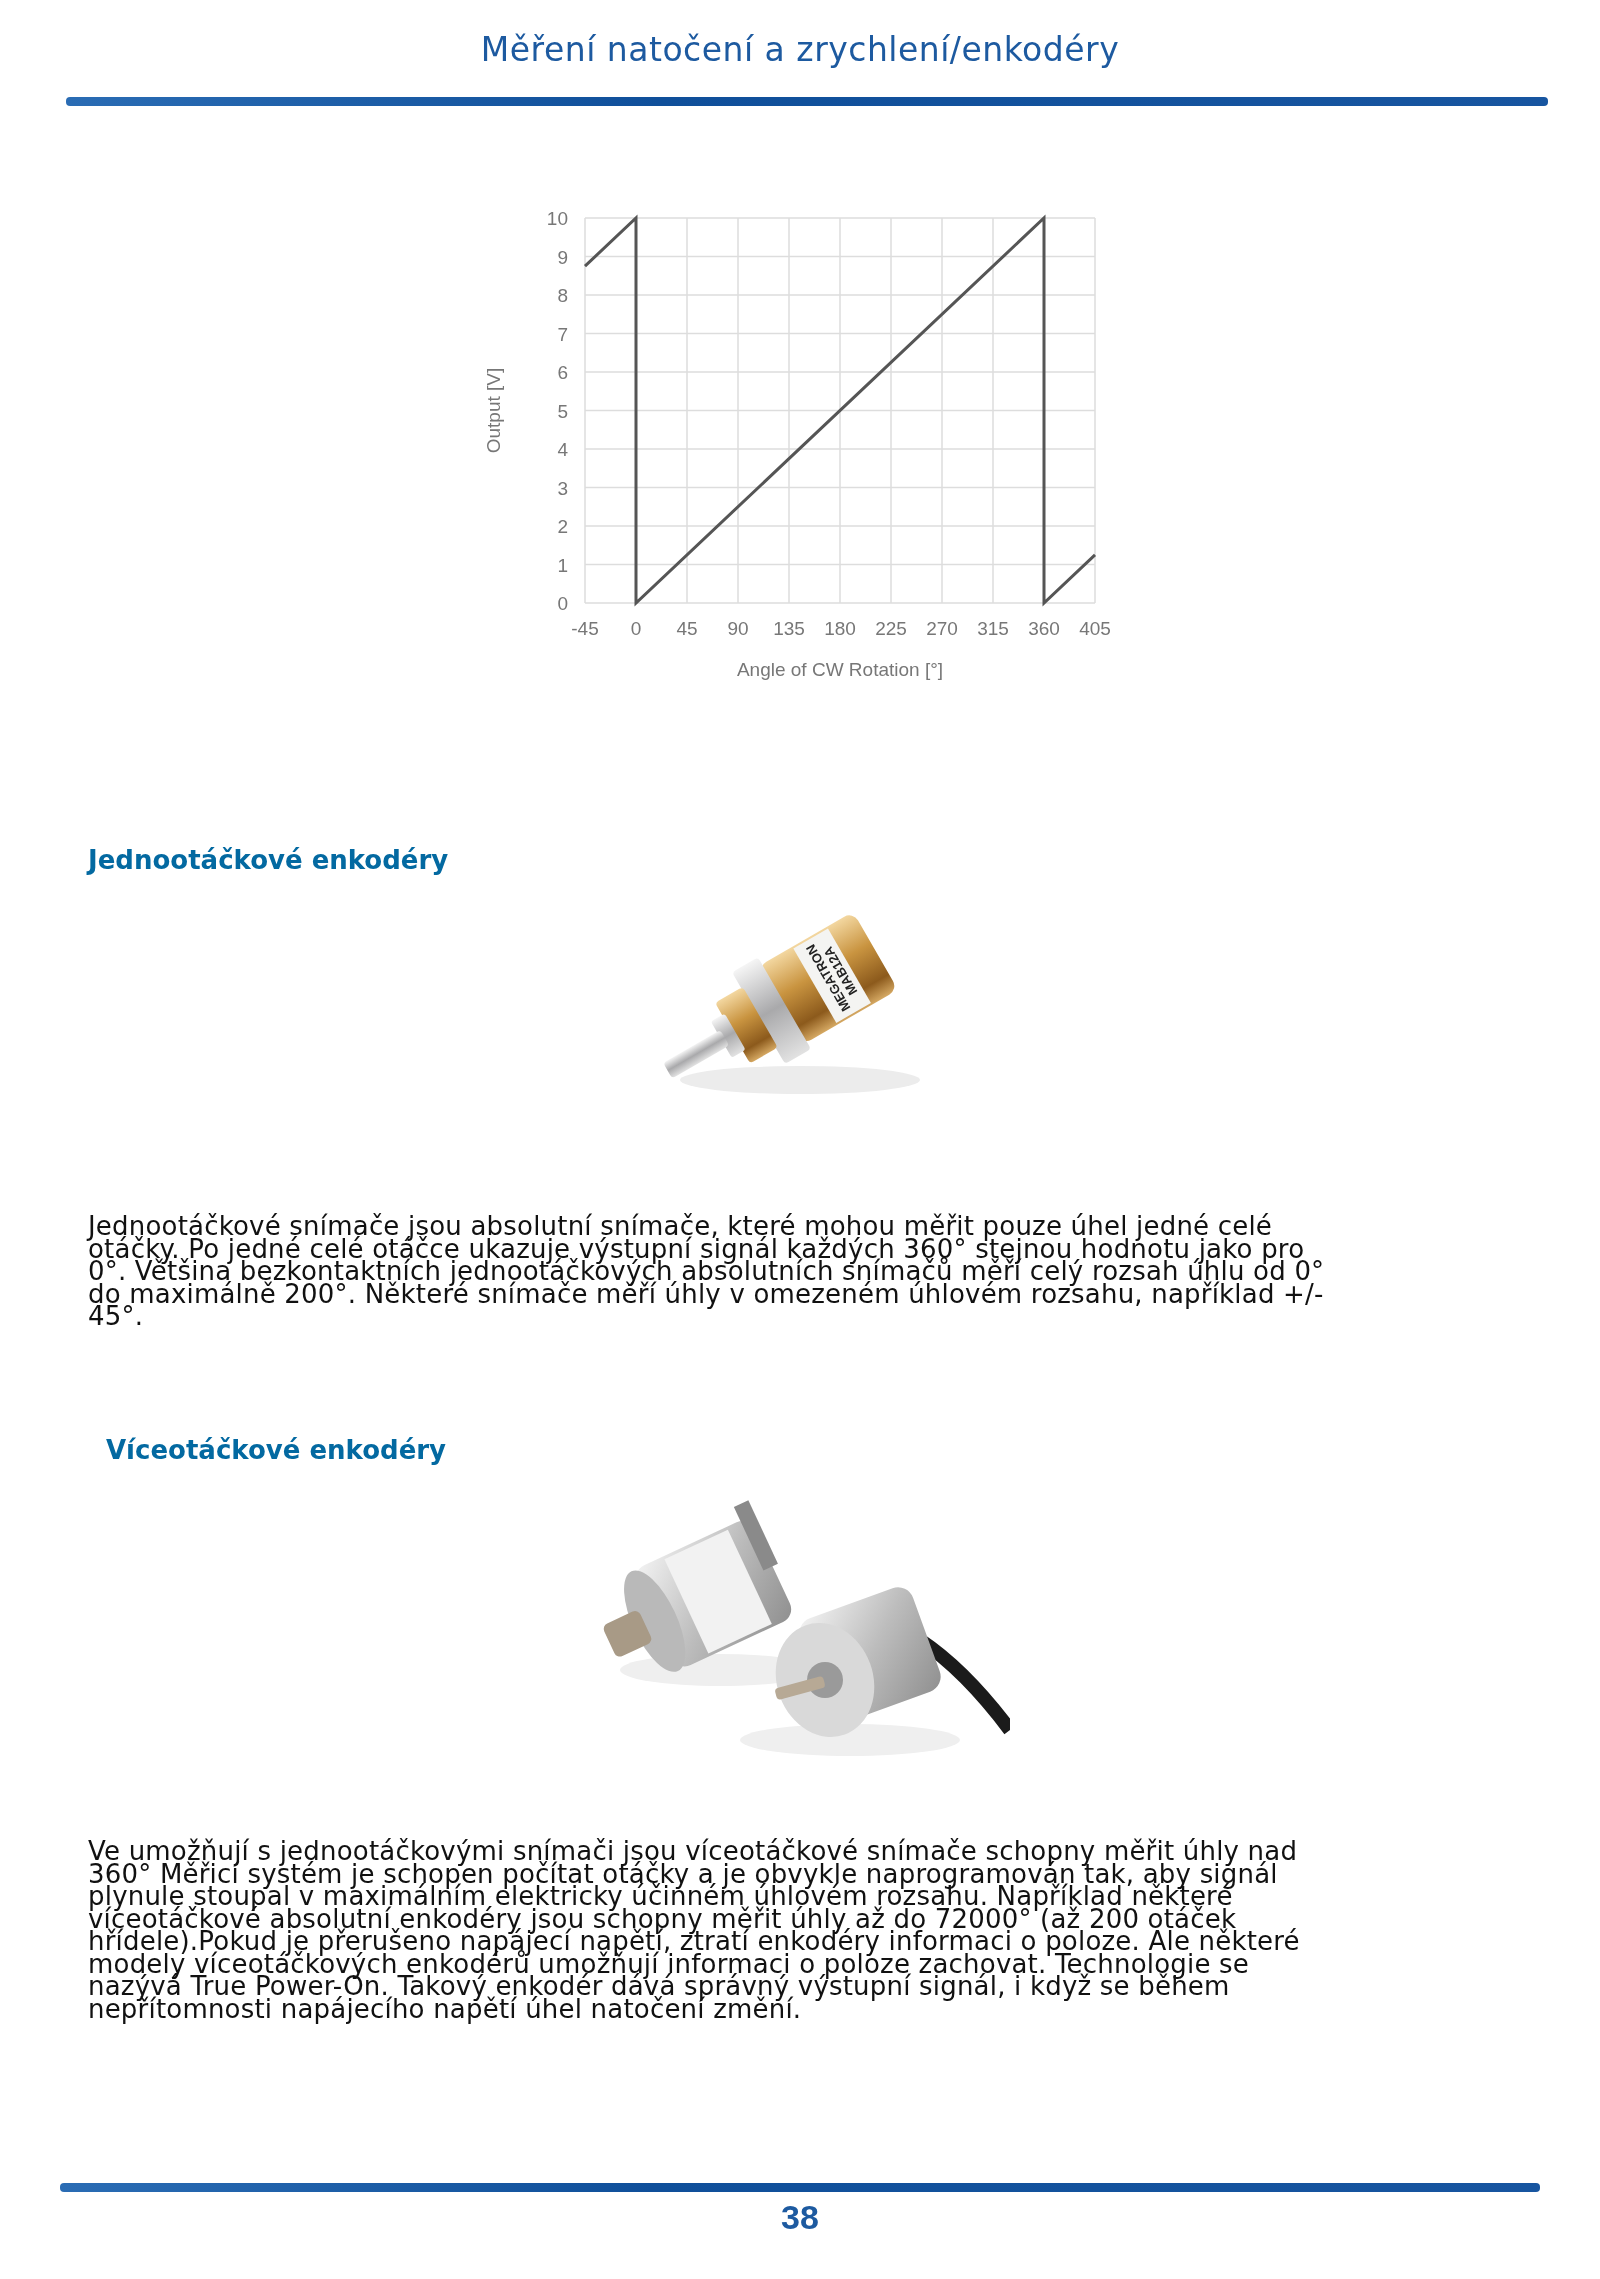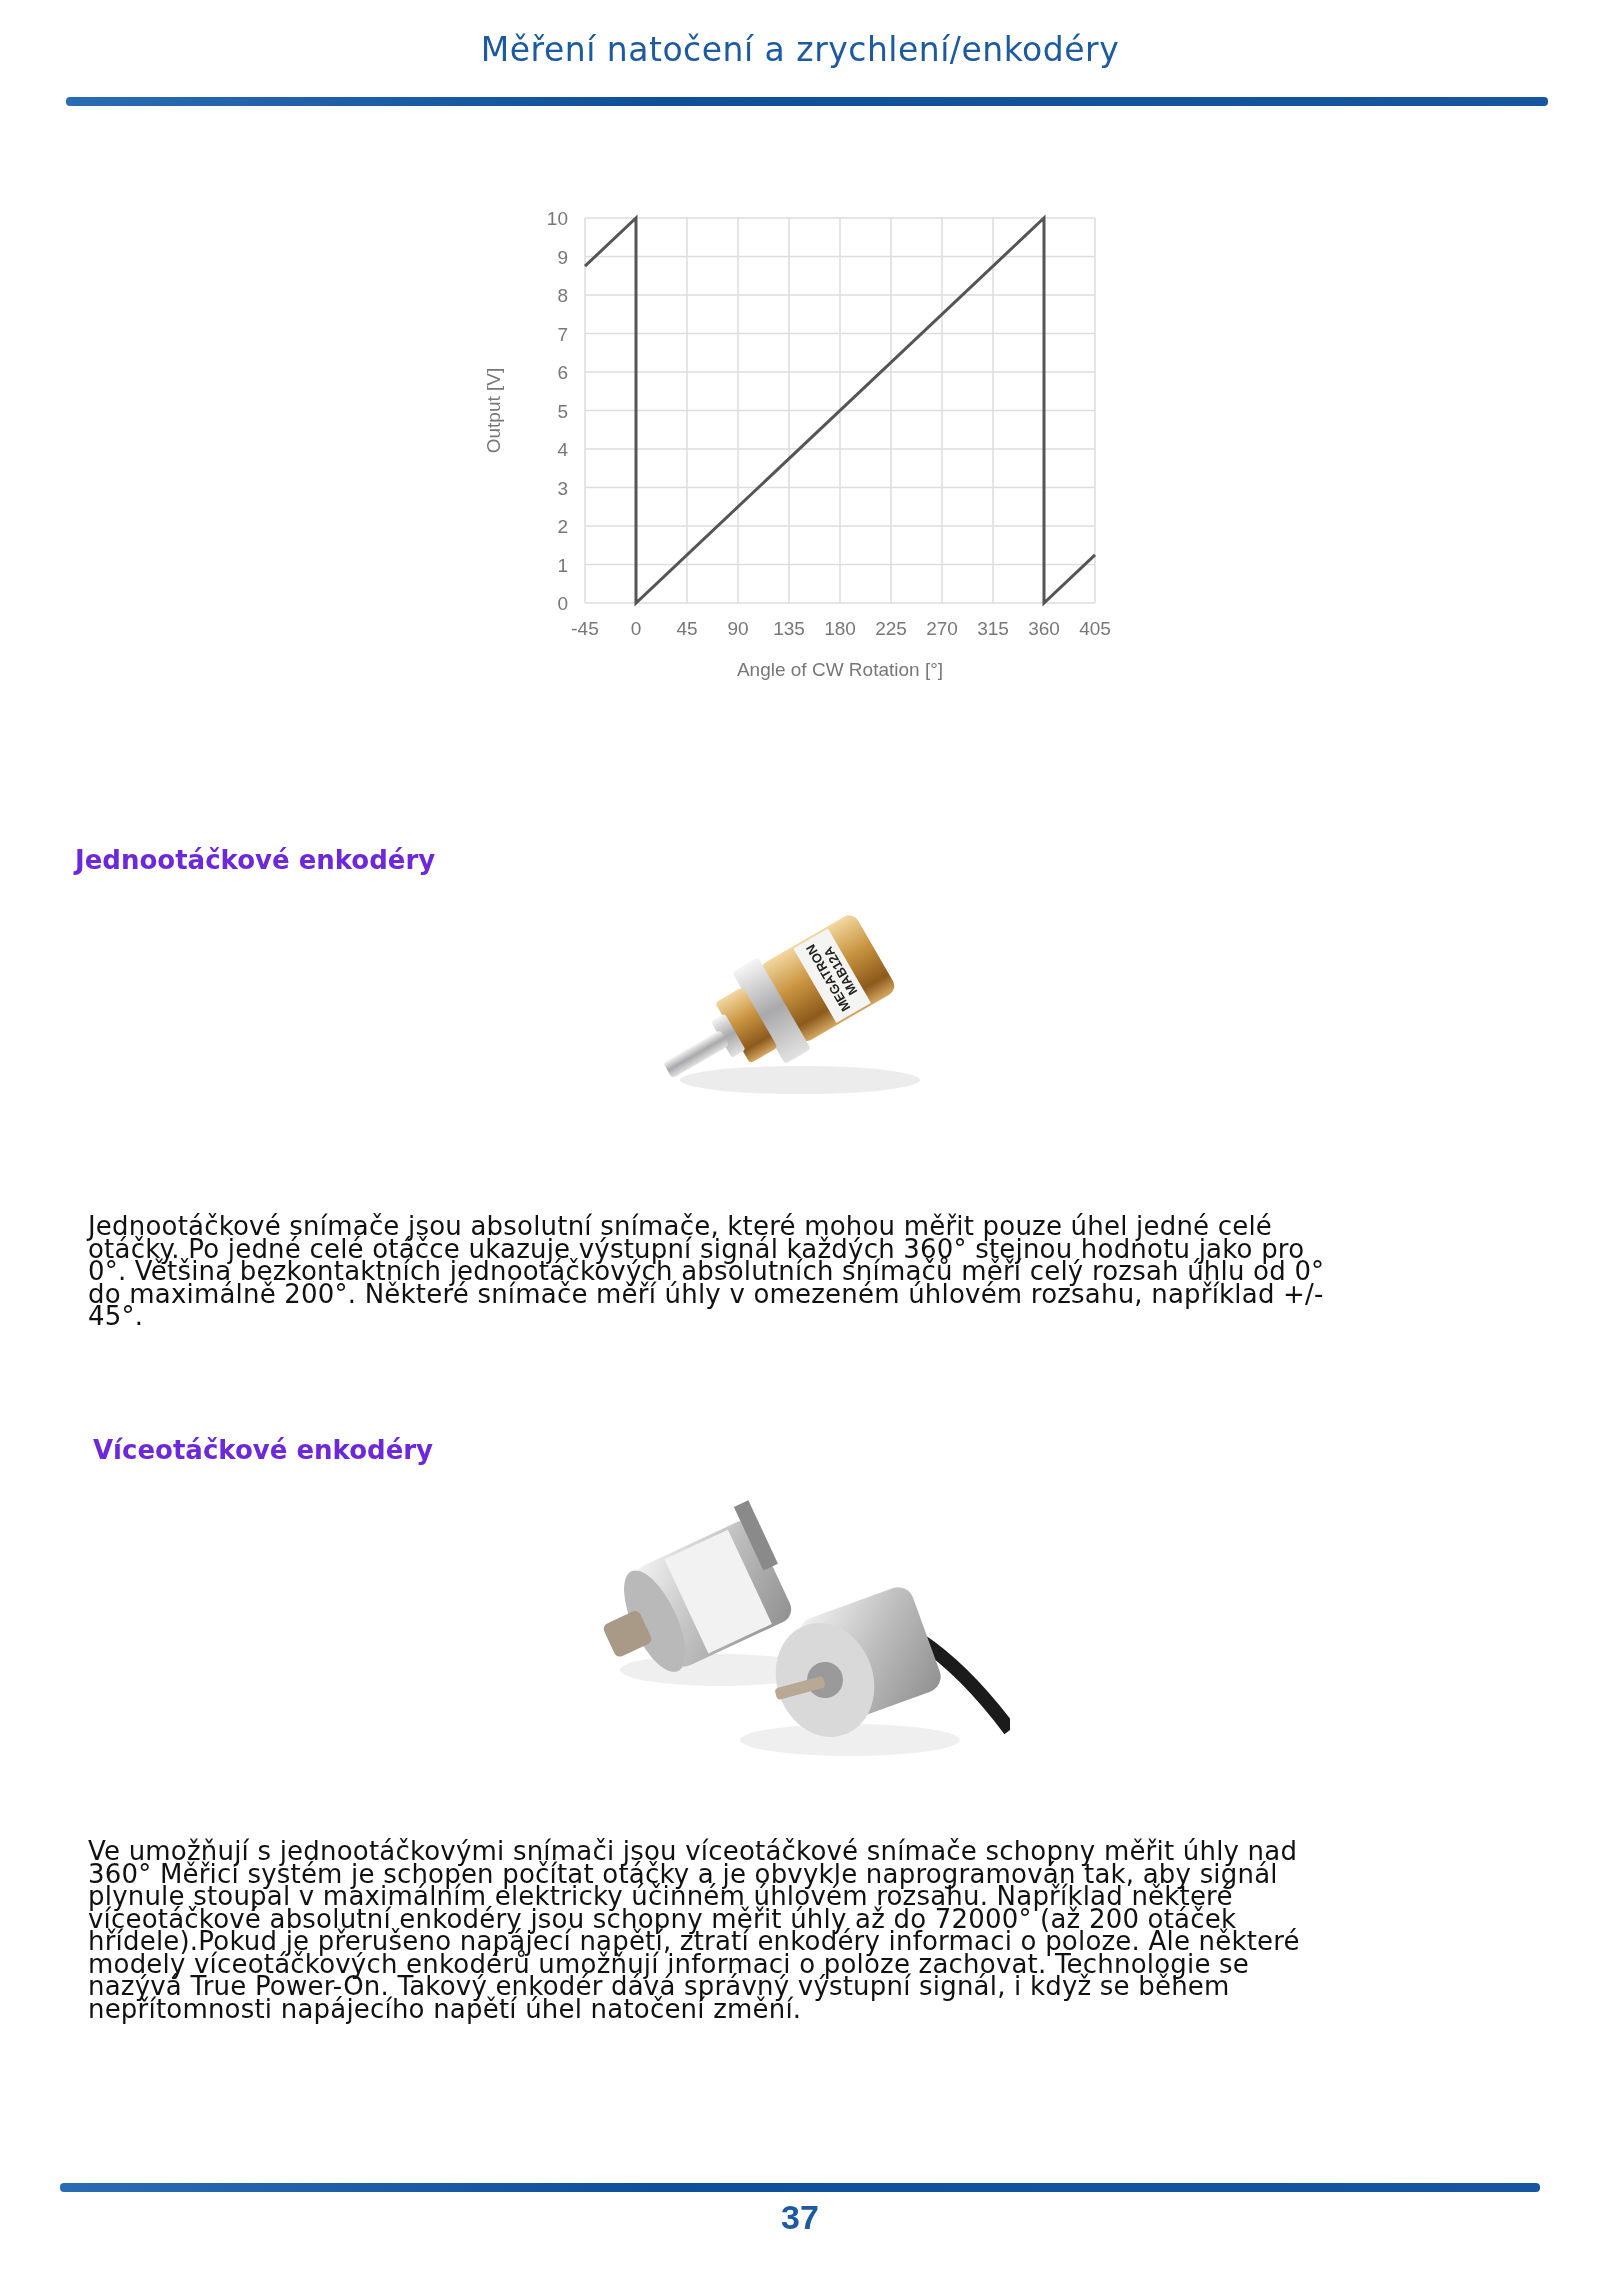--- a/index.html
+++ b/index.html
@@ -5,21 +5,21 @@
   html, body { margin:0; padding:0; background:#ffffff; }
   body { width:1600px; height:2279px; position:relative; overflow:hidden; font-family:"DejaVu Sans", sans-serif; color:#111; }
   .page-header { position:absolute; left:0; top:30px; width:1600px; text-align:center; }
   .page-title { font-family:"DejaVu Sans", sans-serif; font-size:33px; color:#1d5aa0; letter-spacing:0.5px; }
   .rule { position:absolute; height:9px; background:linear-gradient(90deg,#2a6cb4,#0f4f9a 40%,#1755a0); border-radius:4px; }
   .rule.top { left:66px; top:97px; width:1482px; }
   .rule.bottom { left:60px; top:2183px; width:1480px; }
   .page-number { position:absolute; left:0; top:2198px; width:1600px; text-align:center; font-family:"Liberation Sans", sans-serif; font-weight:bold; font-size:34px; color:#1d5aa0; }
   .chart-wrap { position:absolute; left:470px; top:200px; width:660px; height:490px; }
   .chart-wrap svg text { font-family:"Liberation Sans", sans-serif; fill:#777; }
-  .heading { position:absolute; left:75px; font-weight:bold; font-size:26px; color:#6d28d9; }
+  .heading { position:absolute; left:88px; font-weight:bold; font-size:26px; color:#0369a1; }
   .h1 { top:845px; }
   .h2 { top:1435px;margin-left:18px; }
   .para { position:absolute; left:88px; width:1430px; font-size:26px; line-height:22.5px; color:#111; letter-spacing:0.2px; }
   .p1 { top:1215px; }
   .p2 { top:1840px; }
   .photo { position:absolute; }
   .photo1 { left:640px; top:880px; width:300px; height:240px; }
   .photo2 { left:590px; top:1490px; width:420px; height:280px; }
 </style>
 </head>
@@ -160,13 +160,13 @@
   <div>360° Měřicí systém je schopen počítat otáčky a je obvykle naprogramován tak, aby signál</div>
   <div>plynule stoupal v maximálním elektricky účinném úhlovém rozsahu. Například některé</div>
   <div>víceotáčkové absolutní enkodéry jsou schopny měřit úhly až do 72000° (až 200 otáček</div>
   <div>hřídele).Pokud je přerušeno napájecí napětí, ztratí enkodéry informaci o poloze. Ale některé</div>
   <div>modely víceotáčkových enkodérů umožňují informaci o poloze zachovat. Technologie se</div>
   <div>nazývá True Power-On. Takový enkodér dává správný výstupní signál, i když se během</div>
   <div>nepřítomnosti napájecího napětí úhel natočení změní.</div>
 </div>
 
 <div class="rule bottom"></div>
-<div class="page-number">37</div>
+<div class="page-number">38</div>
 
 </body></html>

